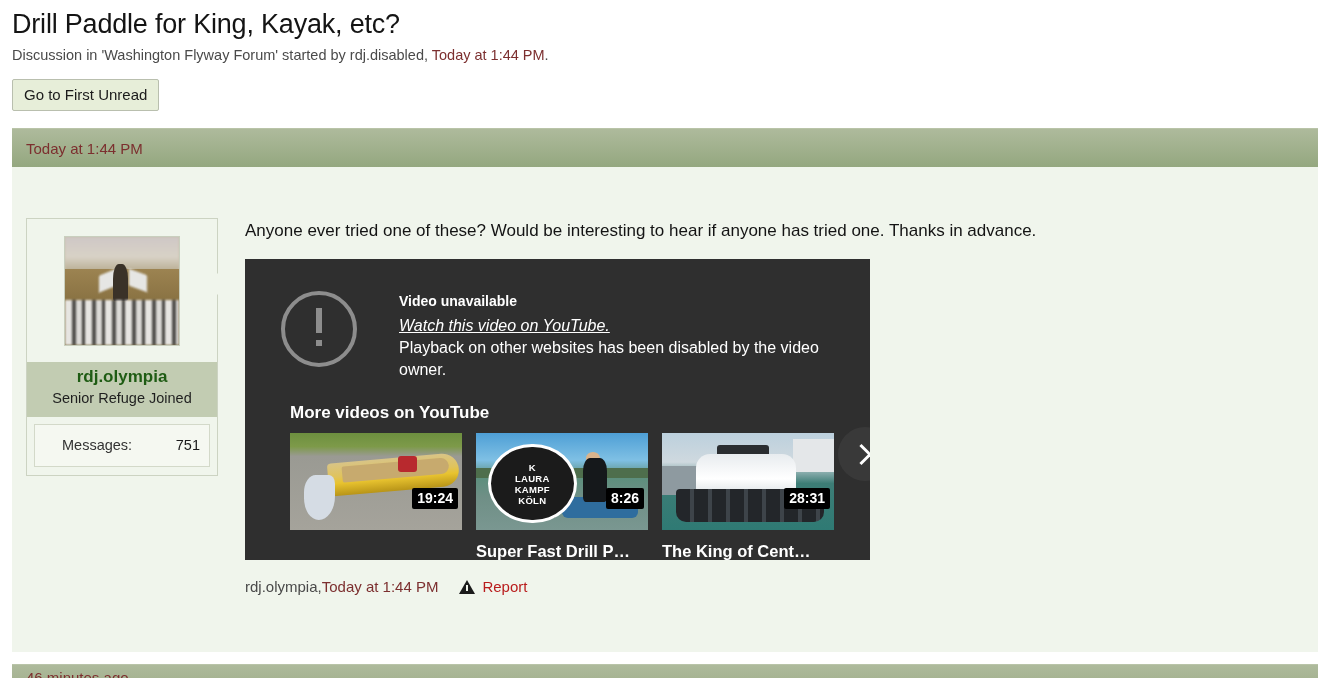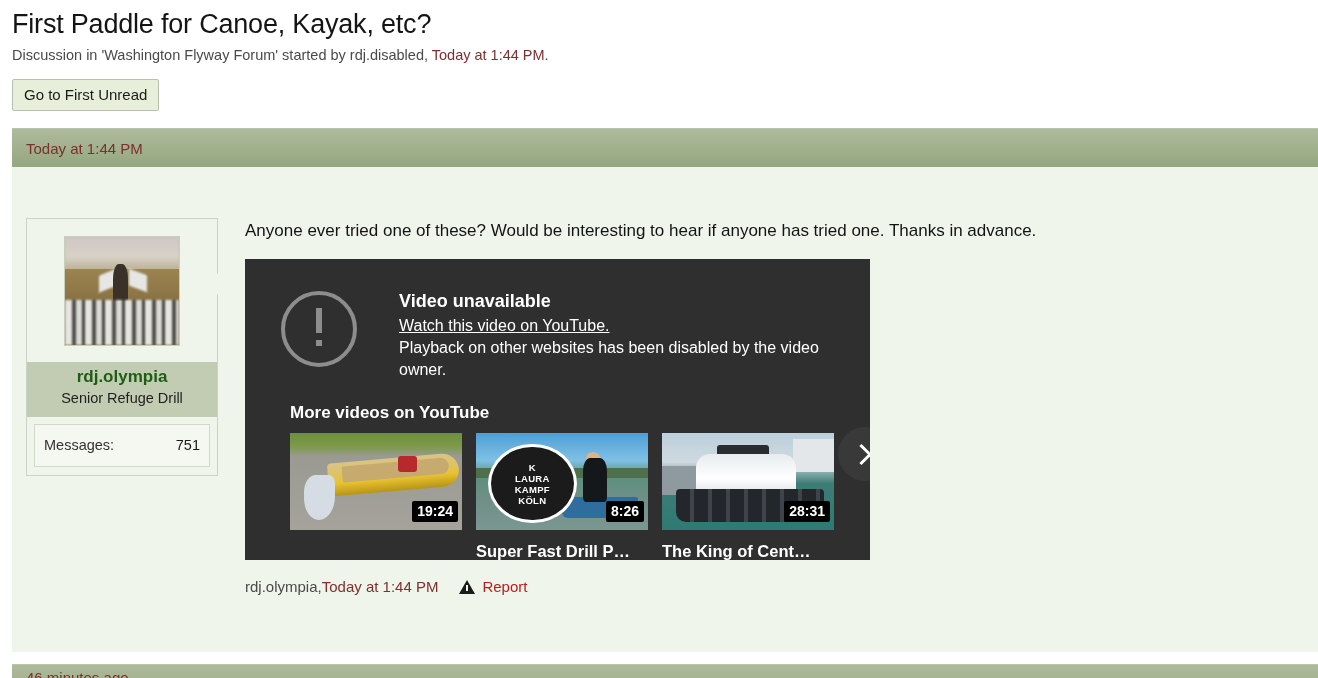--- a/index.html
+++ b/index.html
@@ -161,21 +161,21 @@
     padding: 7px 9px 8px 9px;
     font-size: 14.5px;
     color: #2b2b2b;
   }
   .stat-row {
     display: flex;
     justify-content: space-between;
     line-height: 26px;
     white-space: nowrap;
   }
-  .stat-row .k { color: #333; }
+  .stat-row .k { color: #333; margin-left: 18px; }
   .stat-row .v { color: #1a1a1a; }
   .panel-arrow {
     position: absolute;
     right: -11px;
     top: 54px;
     width: 0; height: 0;
     border-top: 11px solid transparent;
     border-bottom: 11px solid transparent;
     border-left: 11px solid #f0f5ec;
   }
@@ -238,31 +238,32 @@
     left: 50%; top: 45px;
     transform: translateX(-50%);
     width: 6px; height: 6px;
     background: #8d8d8d;
   }
   .yt-msg {
     margin-left: 42px;
     color: #ffffff;
   }
   .yt-title {
-    font-size: 18px;
+    font-size: 14px;
     font-weight: bold;
     line-height: 25px;
   }
   .yt-link {
     font-size: 16px;
     line-height: 23px;
     color: #ffffff;
     text-decoration: underline;
     display: block;
     cursor: pointer;
+    font-style: italic;
   }
   .yt-sub {
     font-size: 16px;
     line-height: 22px;
     color: #ffffff;
     max-width: 420px;
   }
   .yt-more {
     margin: 22px 16px 0 45px;
     color: #ffffff;
@@ -276,21 +277,21 @@
   }
   .yt-card { width: 172px; }
   .yt-thumb {
     width: 172px; height: 97px;
     position: relative;
     overflow: hidden;
     background: #555;
   }
   .yt-dur {
     position: absolute;
-    right: 4px; bottom: 8px;
+    right: 4px; bottom: 21px;
     background: #000;
     color: #fff;
     font-size: 14px;
     font-weight: bold;
     padding: 2px 5px 3px 5px;
     border-radius: 2px;
     line-height: 16px;
   }
   .yt-ctitle {
     color: #fff;
@@ -452,21 +453,21 @@
     color: #7c2f2f;
     line-height: 26px;
   }
 </style>
 </head>
 <body>
 
 <div class="page">
 
   <div class="thread-head">
-    <h1 class="thread-title">First Paddle for Canoe, Kayak, etc?</h1>
+    <h1 class="thread-title">Drill Paddle for King, Kayak, etc?</h1>
     <div class="thread-meta">
       <span>Discussion in 'Washington Flyway Forum' started by rdj.disabled, </span><span class="tlink">Today at 1:44 PM</span><span>.</span>
     </div>
     <div class="btn-unread">Go to First Unread</div>
   </div>
 
   <div class="post-wrap">
 
     <div class="post-bar">
       <span class="post-bar-date">Today at 1:44 PM</span>
@@ -484,21 +485,21 @@
             <div class="av-field"></div>
             <div class="av-wing-l"></div>
             <div class="av-wing-r"></div>
             <div class="av-hunter"></div>
             <div class="av-birds"></div>
           </div>
         </div>
 
         <div class="user-ident">
           <div class="user-name">rdj.olympia</div>
-          <div class="user-title">Senior Refuge Drill</div>
+          <div class="user-title">Senior Refuge Joined</div>
         </div>
 
         <div class="user-stats">
           <div class="stat-row">
             <span class="k">Messages:</span>
             <span class="v">751</span>
           </div>
         </div>
       </div>
 

